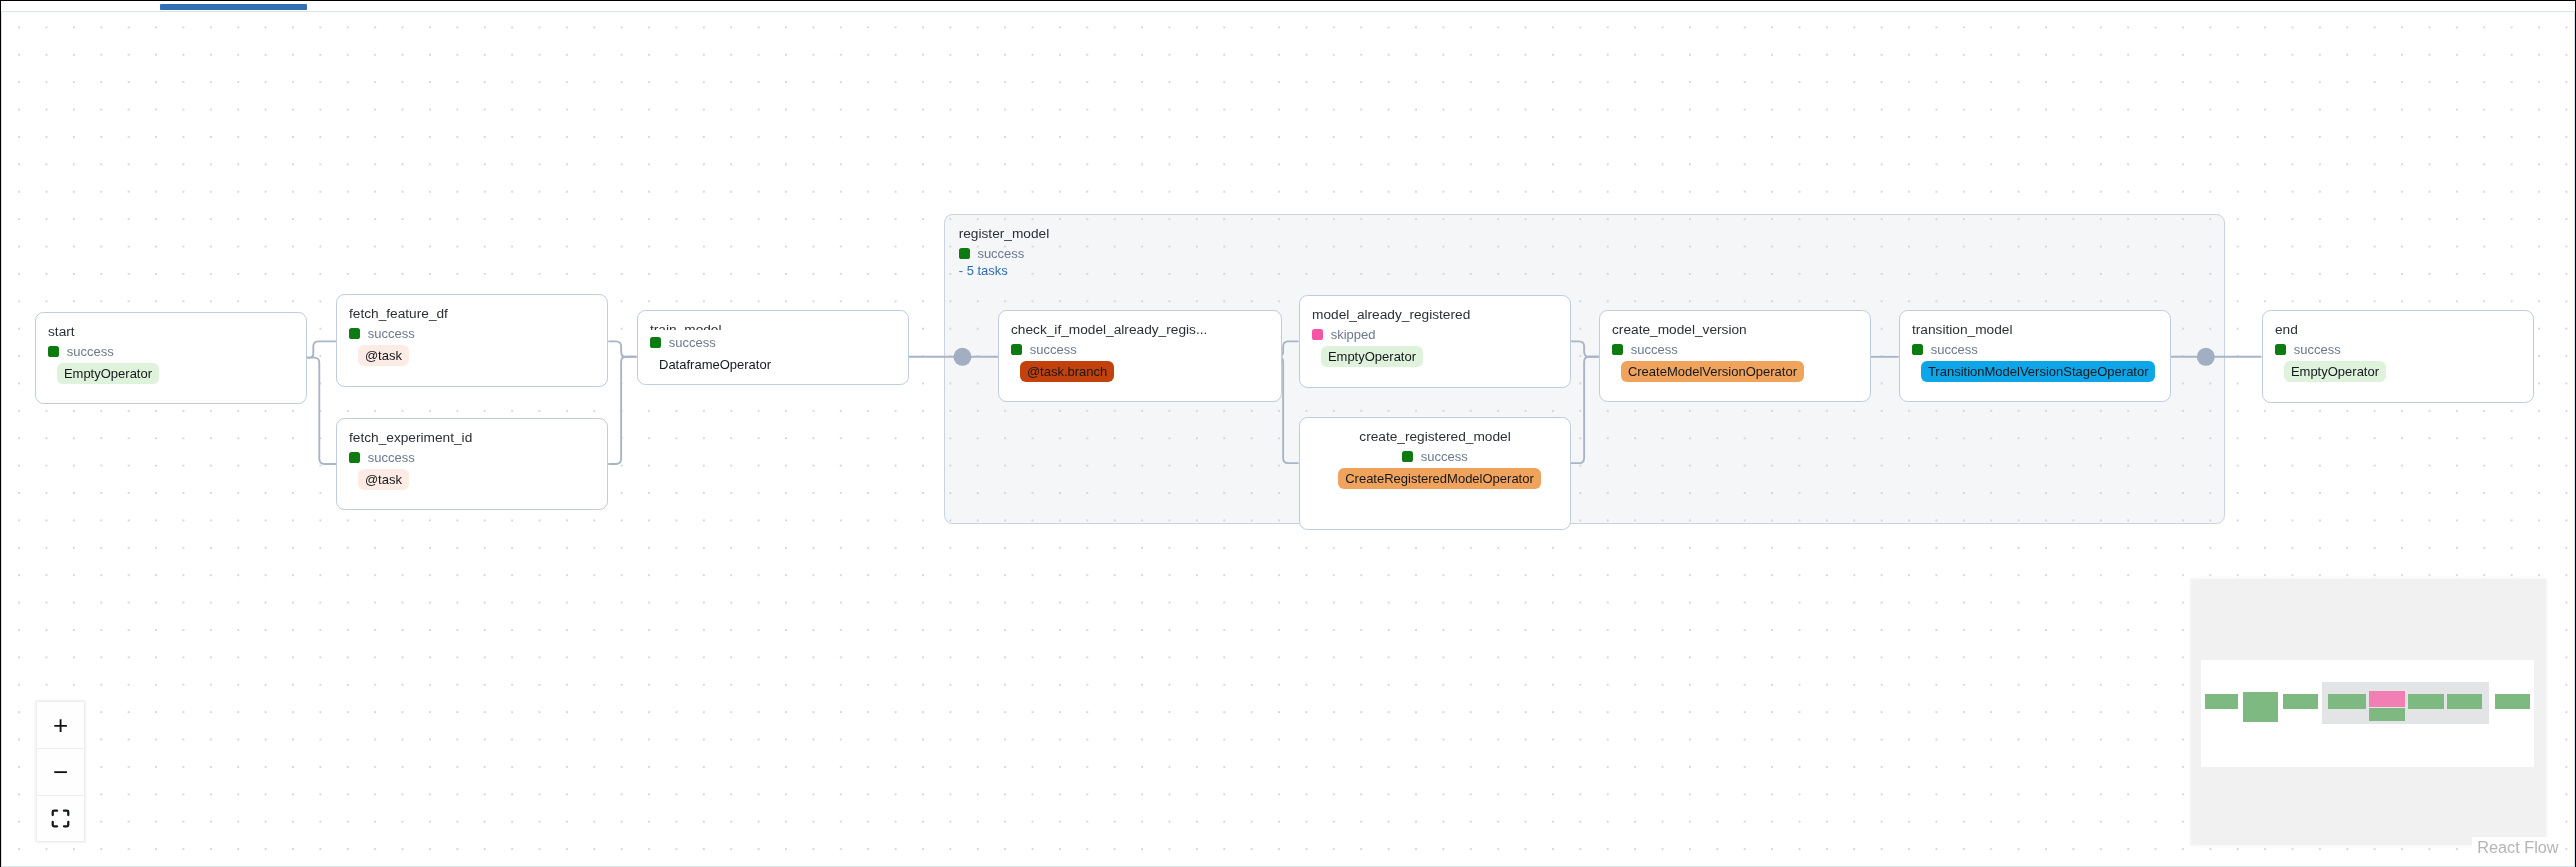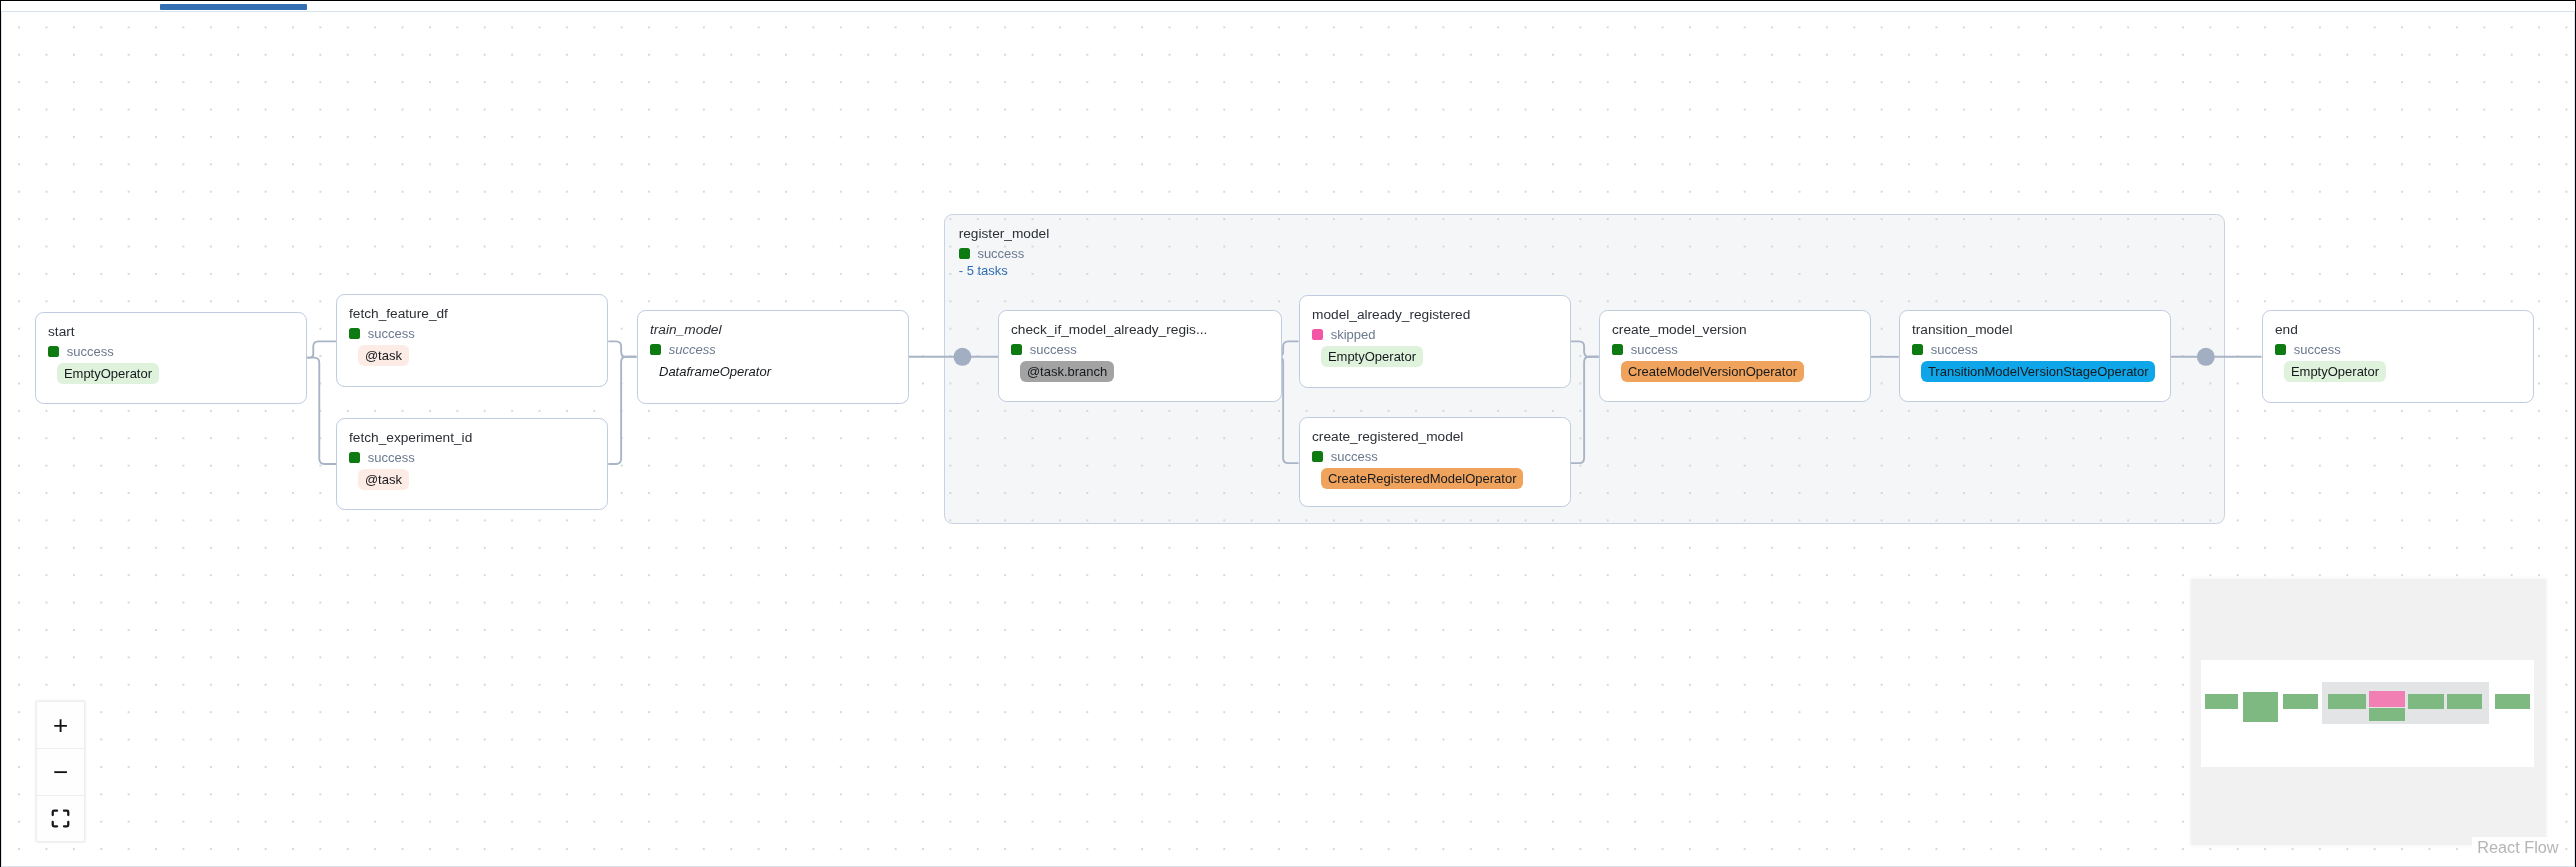--- a/index.html
+++ b/index.html
@@ -137,51 +137,51 @@
         <div class="task-node" style="left: 334px; top: 406px; width: 272px; height: 92px;">
           <div class="node-title">fetch_experiment_id</div>
      <div class="status-row">
        <span class="status-sq" style="background:#0e7a12"></span>
        <span class="status-text">success</span>
      </div>
      <div class="badge-row">
        <span class="op-badge pink" style="background:#fdebe6">@task</span>
      </div>
         </div>
-        <div class="task-node" style="left: 635px; top: 298px; width: 272px; height: 94px; font-style: italic;">
+        <div class="task-node" style="left: 635px; top: 298px; width: 272px; height: 75px;">
           <div class="node-title">train_model</div>
      <div class="status-row">
        <span class="status-sq" style="background:#0e7a12"></span>
        <span class="status-text">success</span>
      </div>
      <div class="badge-row">
        <span class="op-badge plain" style="background:transparent">DataframeOperator</span>
      </div>
         </div>
         <div class="task-node" style="left: 996px; top: 298px; width: 284px; height: 92px;">
           <div class="node-title">check_if_model_already_regis...</div>
      <div class="status-row">
        <span class="status-sq" style="background:#0e7a12"></span>
        <span class="status-text">success</span>
      </div>
      <div class="badge-row">
-       <span class="op-badge pink" style="background:#a3a3a3">@task.branch</span>
+       <span class="op-badge pink" style="background:#c2410c">@task.branch</span>
      </div>
         </div>
         <div class="task-node" style="left: 1297px; top: 283px; width: 272px; height: 93px;">
           <div class="node-title">model_already_registered</div>
      <div class="status-row">
        <span class="status-sq" style="background:#f455a4"></span>
        <span class="status-text">skipped</span>
      </div>
      <div class="badge-row">
        <span class="op-badge green" style="background:#def2dc">EmptyOperator</span>
      </div>
         </div>
-        <div class="task-node" style="left: 1297px; top: 405px; width: 272px; height: 90px;">
+        <div class="task-node" style="left: 1297px; top: 405px; width: 272px; height: 113px; align-items: center;">
           <div class="node-title">create_registered_model</div>
      <div class="status-row">
        <span class="status-sq" style="background:#0e7a12"></span>
        <span class="status-text">success</span>
      </div>
      <div class="badge-row">
        <span class="op-badge orange" style="background:#f0a35c">CreateRegisteredModelOperator</span>
      </div>
         </div>
         <div class="task-node" style="left: 1597px; top: 298px; width: 272px; height: 92px;">

